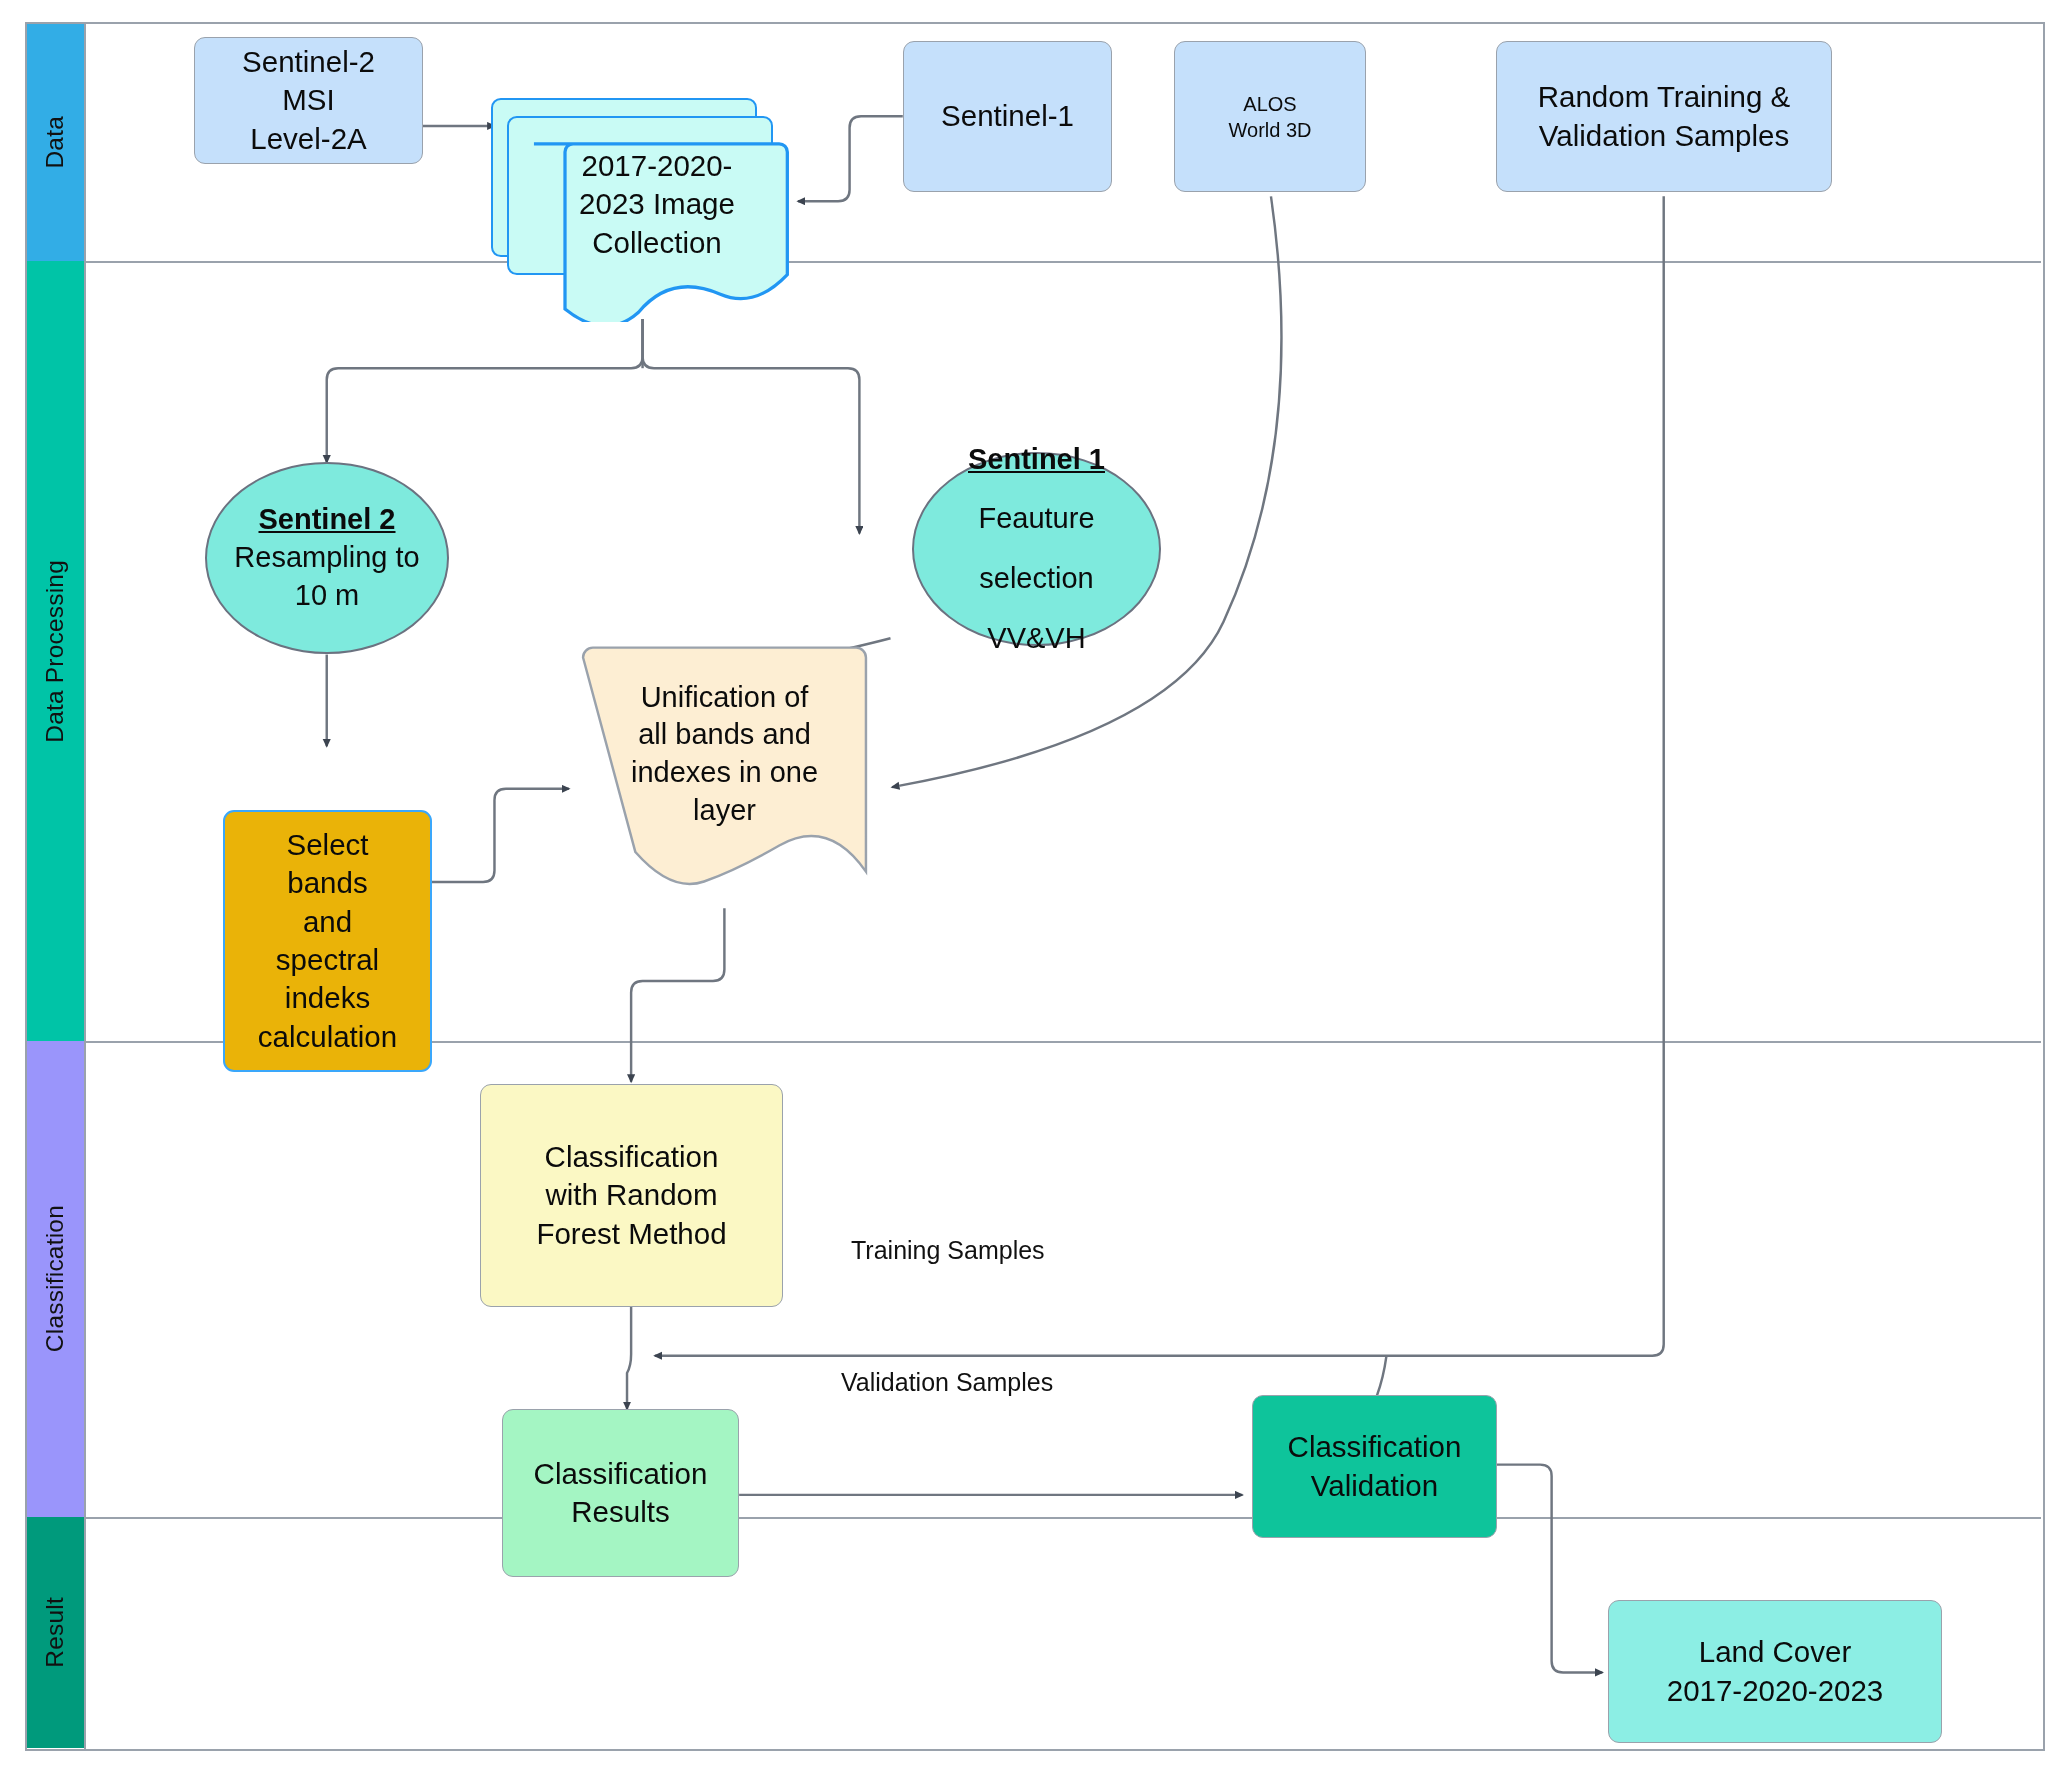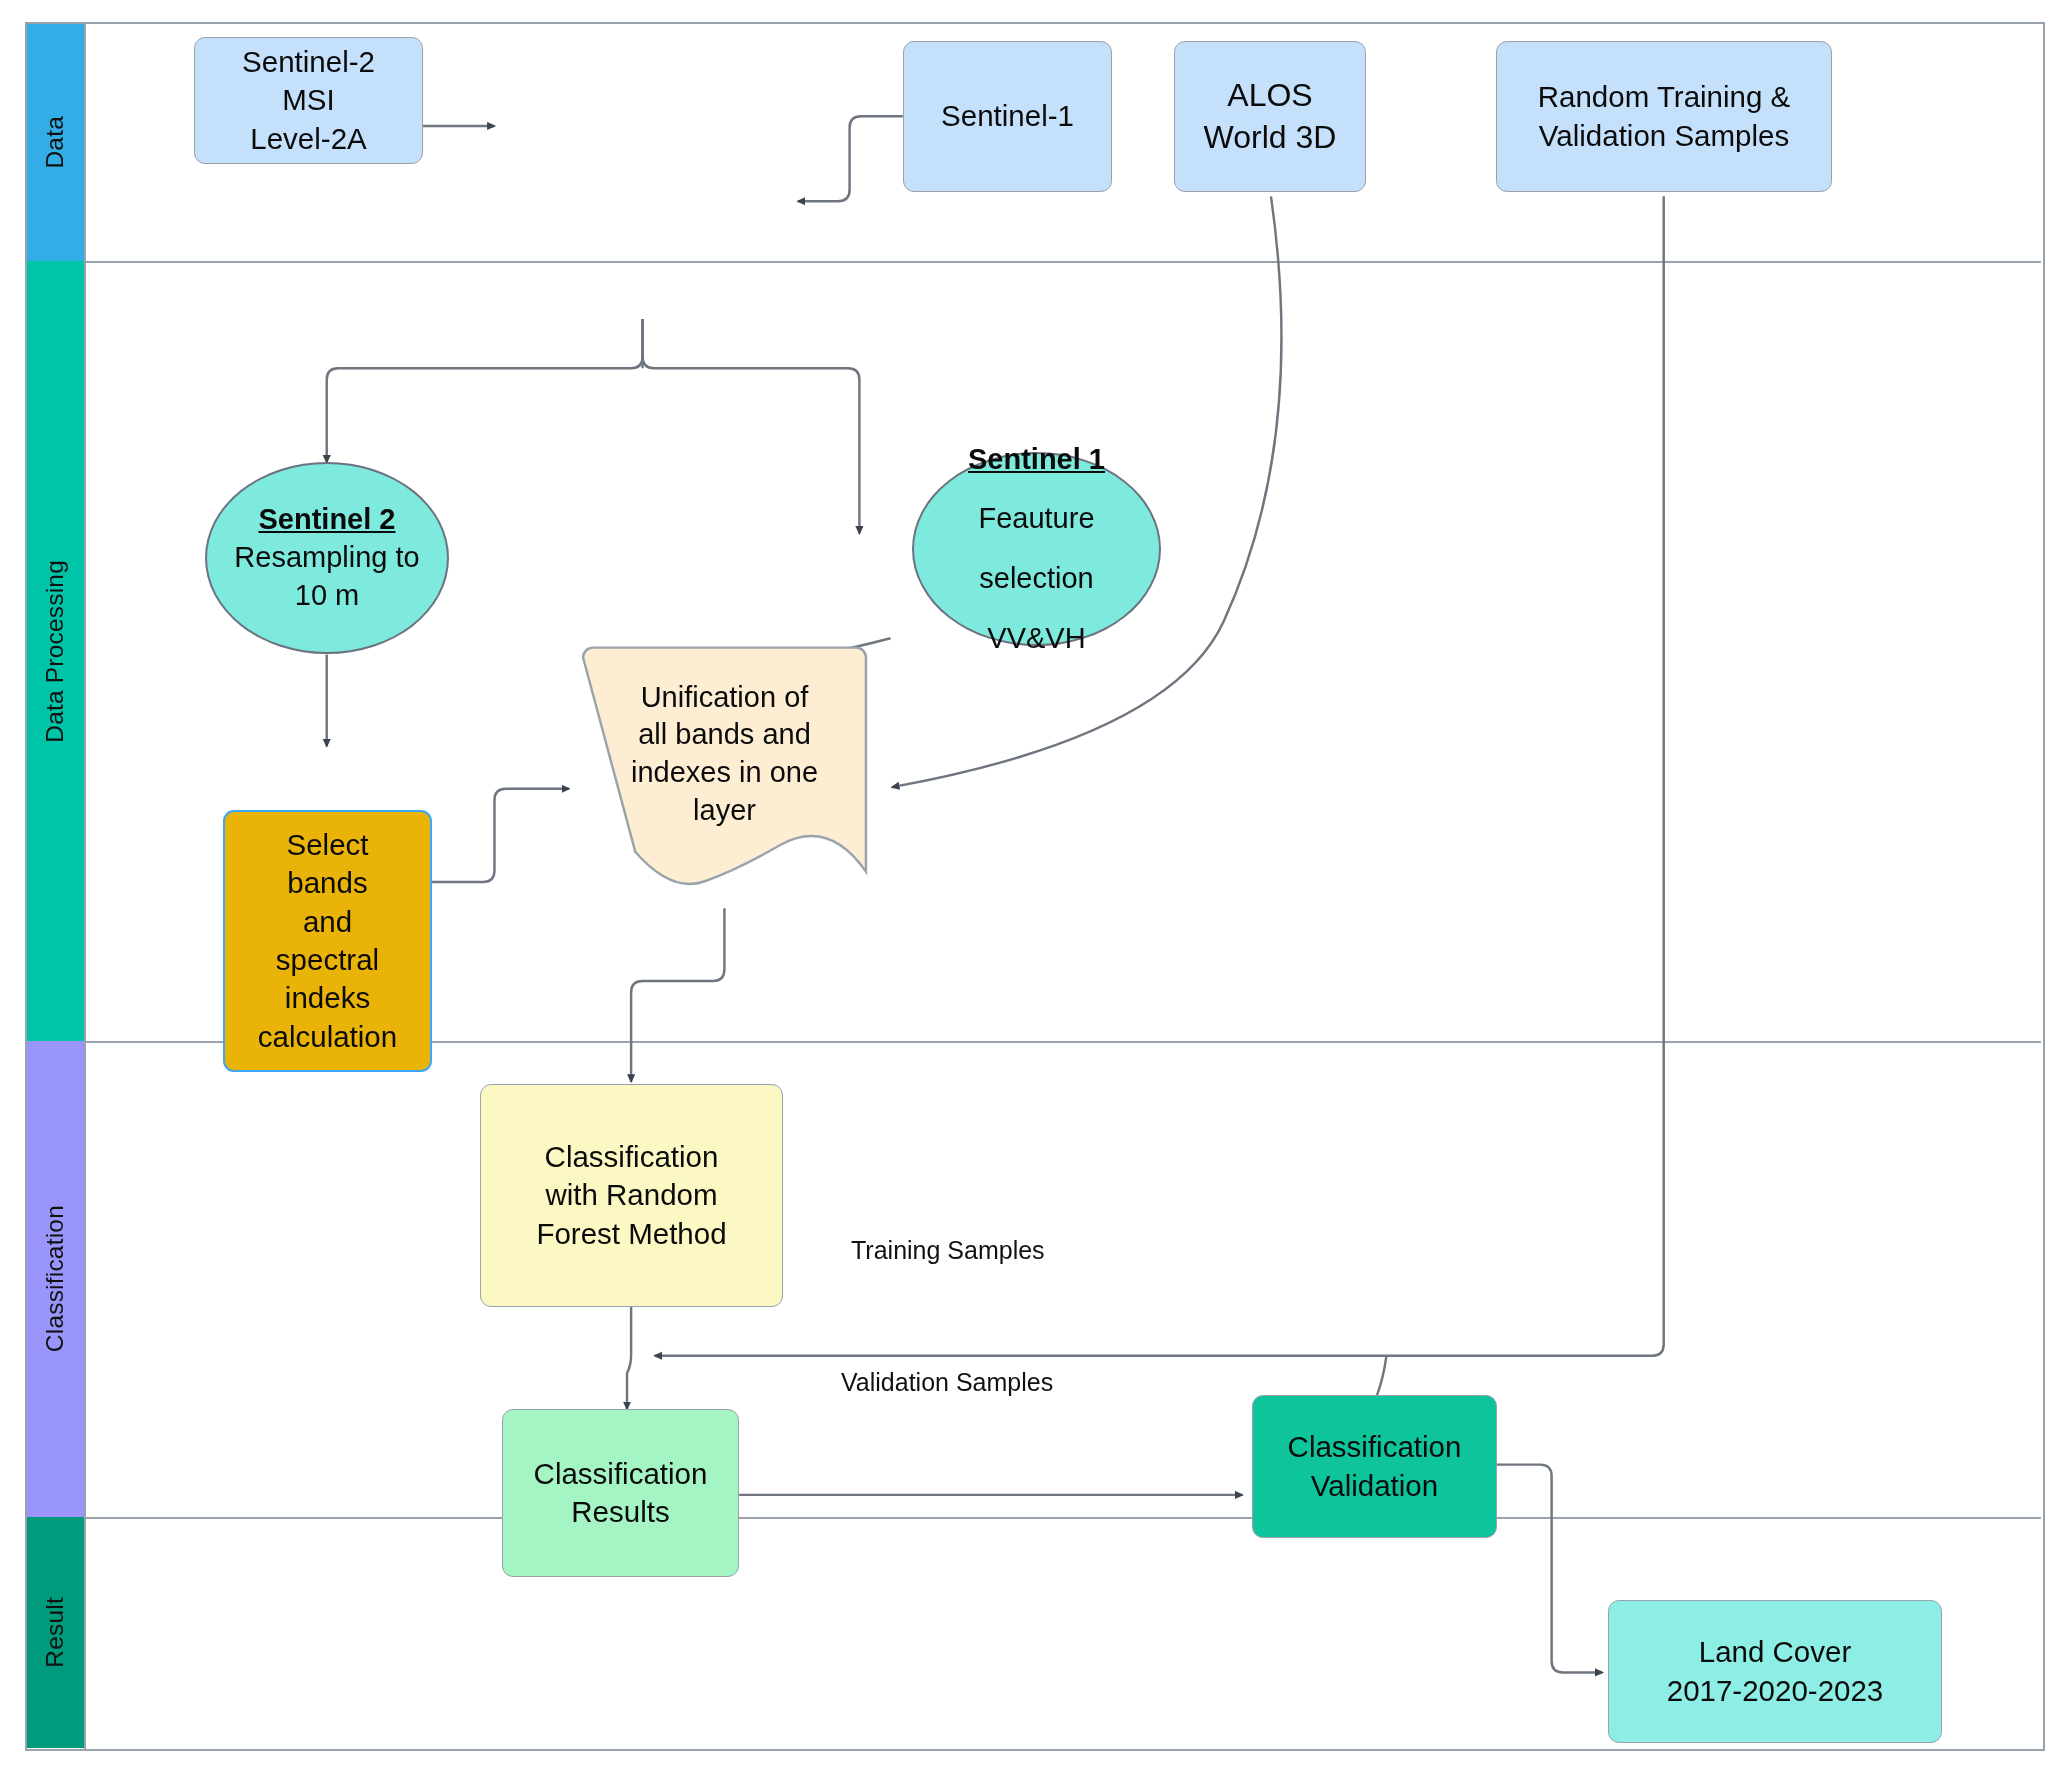--- a/index.html
+++ b/index.html
@@ -89,26 +89,40 @@
       <path d="M1829,1790 L1882,1790 Q1896,1790 1896,1804 L1896,2030 Q1896,2044 1910,2044 L1958,2044" marker-end="url(#ah)"></path>
     </g>
   </svg>
 
   <div class="node rect txt" style="left:194px;top:37px;width:229px;height:127px;background:#c5e0fb;font-size:29.5px;flex-direction:column;">
     <span>Sentinel-2</span>
     <span>MSI</span>
     <span>Level-2A</span>
   </div>
 
+  <div class="stack" style="left:491px;top:98px;width:311px;height:221px;">
+    <div class="sheet" style="left:0;top:0;width:262px;height:155px;"></div>
+    <div class="sheet" style="left:16.4px;top:18px;width:262px;height:155px;"></div>
+    <svg style="position:absolute;left:33px;top:36px;" width="270" height="188" viewBox="0 0 330 230">
+      <path d="M12,12 h300 a10,10 0 0 1 10,10 v150
+               q-40,42 -82,24 q-60,-26 -100,22 q-40,36 -90,-4
+               a0,0 0 0 1 -0,-0 v-192 a10,10 0 0 1 10,-10 z" fill="#c9fbf5" stroke="#2196f3" stroke-width="4"></path>
+    </svg>
+    <div class="node txt" style="left:39px;top:41px;width:254px;height:131px;font-size:29.5px;flex-direction:column;">
+      <span>2017-2020-</span>
+      <span>2023 Image</span>
+      <span>Collection</span>
+    </div>
+  </div>
 
   <div class="node rect txt" style="left:903px;top:41px;width:209px;height:151px;background:#c5e0fb;font-size:29.5px;">
     <span>Sentinel-1</span>
   </div>
 
-  <div class="node rect txt" style="left:1174px;top:41px;width:192px;height:151px;background:#c5e0fb;font-size:32px;flex-direction:column;">
+  <div class="node rect txt" style="left:1174px;top:41px;width:192px;height:151px;background:#c5e0fb;font-size:20px;flex-direction:column;">
     <span>ALOS</span>
     <span>World 3D</span>
   </div>
 
   <div class="node rect txt" style="left:1496px;top:41px;width:336px;height:151px;background:#c5e0fb;font-size:29.5px;flex-direction:column;">
     <span>Random Training &amp;</span>
     <span>Validation Samples</span>
   </div>
 
   <div class="node ell txt" style="left:205px;top:462px;width:244px;height:192px;background:#7eeadd;border:2.5px solid #6b7280;font-size:29px;flex-direction:column;">

